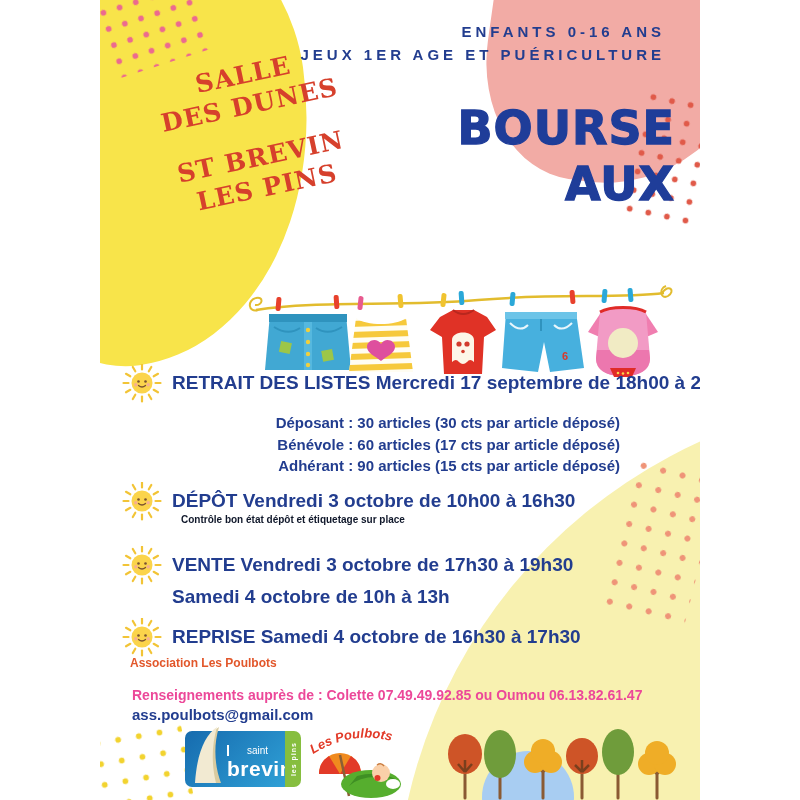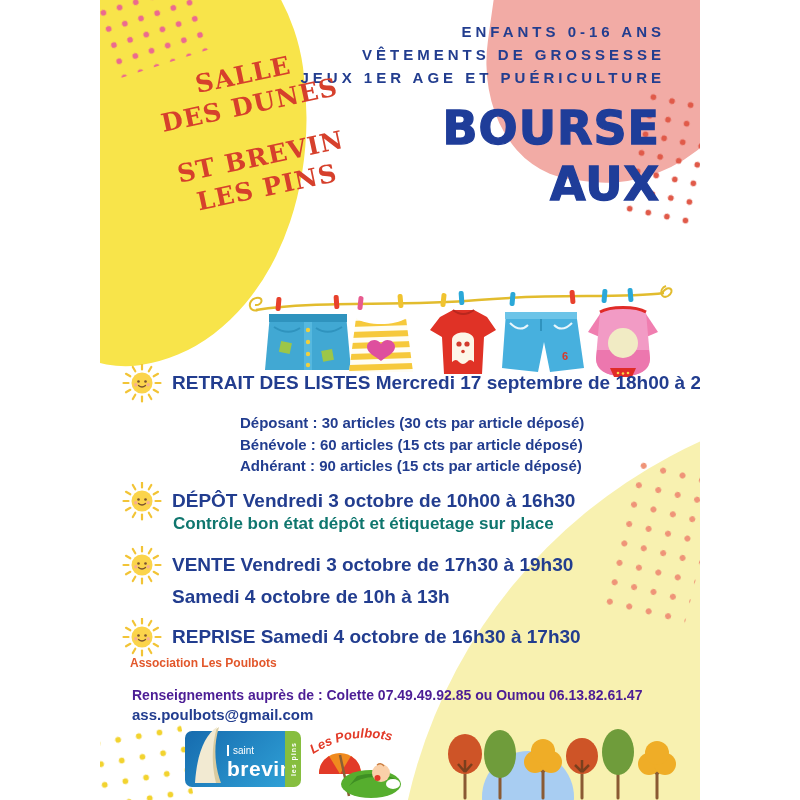--- a/index.html
+++ b/index.html
@@ -20,39 +20,39 @@
   .dots-red{--c:#E05A49;left:532px;top:92px;width:72px;height:128px;transform:rotate(12deg);background-size:19px 19px;}
   .dots-salmon{--c:#EF9478;left:516px;top:462px;width:88px;height:158px;transform:rotate(14deg);background-size:20px 20px;}
   .dots-yellow{--c:#F2D32F;left:-8px;top:726px;width:96px;height:86px;transform:rotate(-10deg);background-size:21px 21px;}
   
   .hdr{right:35px;top:20px;text-align:right;color:#223D8F;font-weight:bold;
        font-size:15px;line-height:23px;letter-spacing:4px;}
   .venue{left:15px;top:58px;width:280px;text-align:center;color:#D6402C;
          font-family:"DejaVu Serif",serif;font-weight:bold;font-size:25px;line-height:31px;
          letter-spacing:1px;transform:rotate(-12deg);}
   .venue .gap{margin-top:22px;}
-  .title{right:40px;top:100px;text-align:right;color:#1F3D99;font-family:"DejaVu Sans",sans-serif;
+  .title{right:25px;top:100px;text-align:right;color:#1F3D99;font-family:"DejaVu Sans",sans-serif;
          font-weight:bold;font-size:46px;line-height:56px;letter-spacing:1px;
          -webkit-text-stroke:1.3px #1F3D99;}
   .sched-h{color:#223D8F;font-weight:bold;font-size:19px;line-height:29px;}
-  .sched-sub{color:#223D8F;font-weight:bold;font-size:15px;line-height:21.5px;text-align:left;}
-  .sched-note{color:#0f766e;font-weight:600;font-size:17px;}
+  .sched-sub{color:#223D8F;font-weight:bold;font-size:15px;line-height:21.5px;text-align:right;}
+  .sched-note{color:#0f172a;font-weight:600;font-size:10px;margin-left:8px;}
   .assoc{left:30px;top:656px;color:#E2572B;font-weight:bold;font-size:12px;}
-  .contact{left:32px;top:687px;width:580px;color:#4c1d95;font-weight:600;font-size:14px;}
+  .contact{left:32px;top:687px;width:580px;color:#ec4899;font-weight:600;font-size:14px;}
   .email{left:32px;top:706px;color:#223D8F;font-weight:600;font-size:15px;}
   
   .sb-logo{left:85px;top:731px;width:116px;height:58px;}
   .sb-blue{position:absolute;left:0;top:0;width:100px;height:56px;border-radius:7px 0 0 7px;
            background:linear-gradient(135deg,#166BAE,#2FA0D6);}
   .sb-green{position:absolute;left:100px;top:0;width:16px;height:56px;background:#86BE3F;
             border-radius:0 7px 7px 0;display:flex;align-items:center;justify-content:center;}
   .sb-green span{writing-mode:vertical-rl;transform:rotate(180deg);color:#fff;font-size:7px;
                  letter-spacing:1px;font-weight:bold;}
   .sb-text{position:absolute;left:42px;top:9px;color:#fff;}
-  .sb-text .small{font-size:10px;border-left:2px solid #fff;padding-left:4px;display:inline-block;line-height:11px;}
+  .sb-text .small{font-size:10px;border-left:2px solid #fff;padding-left:18px;display:inline-block;line-height:11px;}
   .sb-text .big{font-size:21px;font-weight:bold;letter-spacing:0.5px;margin-top:-1px;}
 </style>
 </head>
 <body>
 
 <svg width="0" height="0" style="position:absolute" aria-hidden="true">
   <defs>
     <g id="sun-glyph">
       <g stroke="#F2C436" stroke-width="2.2" stroke-linecap="round">
         <line x1="33.5" y1="19" x2="38.5" y2="19"></line>
@@ -83,21 +83,20 @@
   <div class="abs blob-tl"></div>
   <div class="abs blob-tr"></div>
   <div class="abs blob-right"></div>
   <div class="abs dots dots-pink"></div>
   <div class="abs dots dots-red"></div>
   <div class="abs dots dots-salmon"></div>
   <div class="abs dots dots-yellow"></div>
 
   <div class="abs hdr">
     <div>ENFANTS 0-16 ANS</div>
-    <div>VÊTEMENTS DE GROSSESSE</div>
     <div>JEUX 1ER AGE ET PUÉRICULTURE</div>
   </div>
 
   <div class="abs venue">
     <div>SALLE</div>
     <div>DES DUNES</div>
     <div class="gap">ST BREVIN</div>
     <div>LES PINS</div>
   </div>
 
@@ -181,21 +180,21 @@
       <rect x="380" y="8" width="5" height="14" rx="2" fill="#2BA8D8" transform="rotate(-5 382 15)"></rect>
     </g>
   </svg>
 
   <svg class="abs" style="left:22px;top:364px" width="40" height="40">
       <use href="#sun-glyph"></use>
     </svg>
   <div class="abs sched-h" style="left:72px;top:368px;width:580px">RETRAIT DES LISTES Mercredi 17 septembre de 18h00 à 20h00</div>
   <div class="abs sched-sub" style="left:140px;top:412px;width:380px">
     <div>Déposant : 30 articles (30 cts par article déposé)</div>
-    <div>Bénévole : 60 articles (15 cts par article déposé)</div>
+    <div>Bénévole : 60 articles (17 cts par article déposé)</div>
     <div>Adhérant : 90 articles (15 cts par article déposé)</div>
   </div>
 
   <svg class="abs" style="left:22px;top:482px" width="40" height="40">
       <use href="#sun-glyph"></use>
     </svg>
   <div class="abs sched-h" style="left:72px;top:486px;width:580px">DÉPÔT Vendredi 3 octobre de 10h00 à 16h30</div>
   <div class="abs sched-note" style="left:73px;top:514px;width:560px">Contrôle bon état dépôt et étiquetage sur place</div>
 
   <svg class="abs" style="left:22px;top:546px" width="40" height="40">

